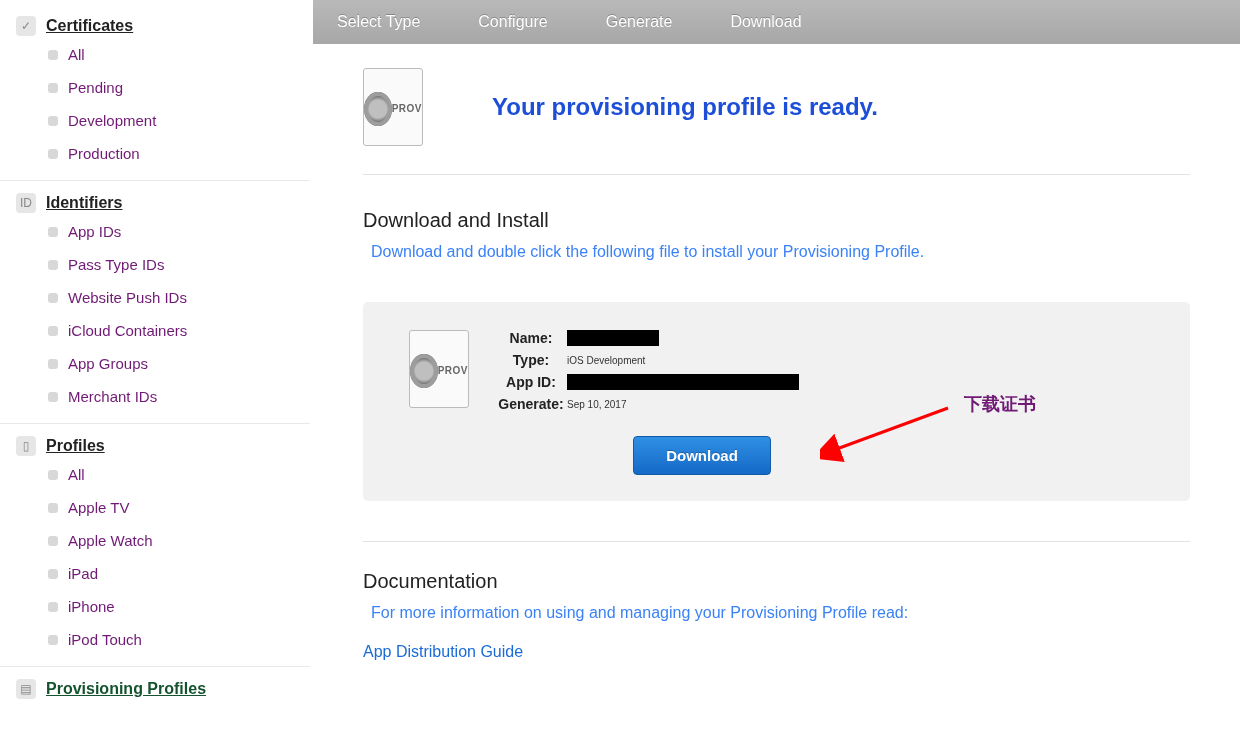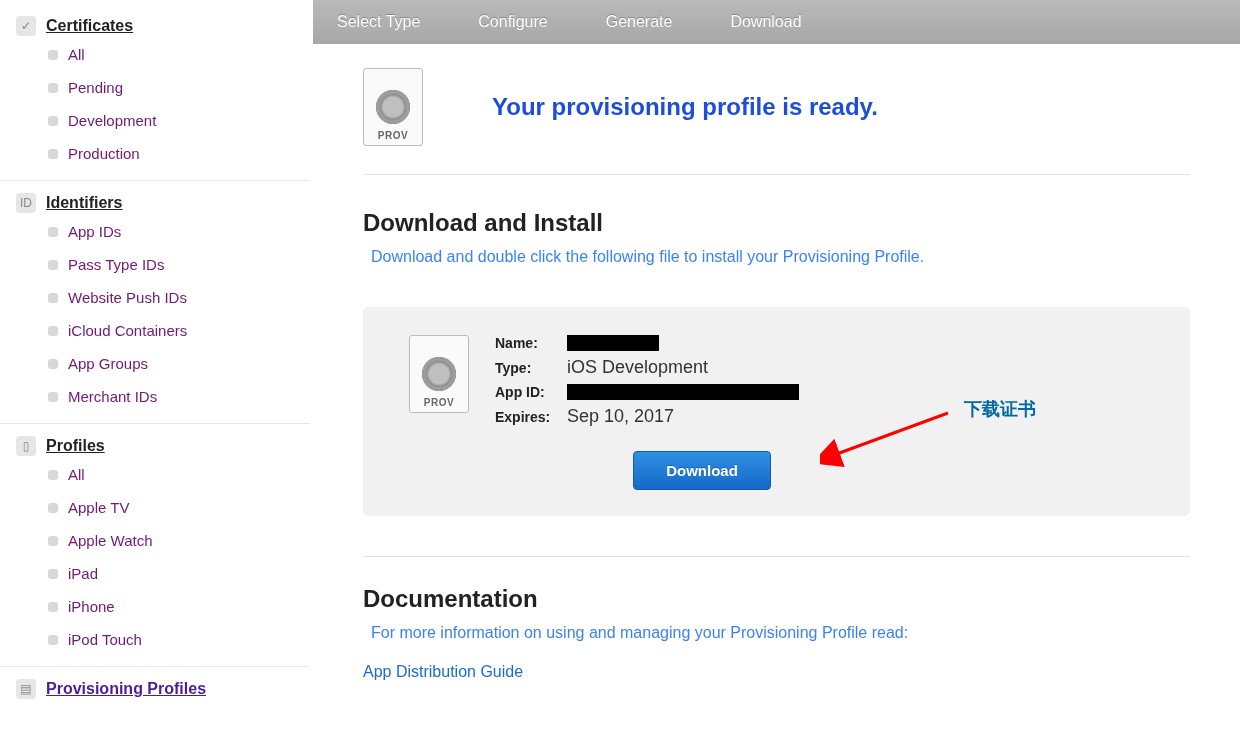--- a/index.html
+++ b/index.html
@@ -8,57 +8,57 @@
   
   .sidebar{position:absolute;left:0;top:0;width:310px;height:100%;background:#fff;}
   .side-group{border-top:1px solid #e8e8e8;padding:6px 0 10px 0;}
   .side-group:first-child{border-top:none;padding-top:10px;}
   .side-head{display:flex;align-items:center;padding:6px 0 2px 16px;}
   .side-head .hicon{width:20px;height:20px;margin-right:10px;border-radius:4px;background:#e6e6e6;display:flex;align-items:center;justify-content:center;font-size:12px;color:#888;}
   .side-head .htxt{font-size:16px;font-weight:700;color:#222;text-decoration:underline;}
   .side-item{display:flex;align-items:center;padding:8px 0 8px 48px;}
   .side-item .bullet{width:10px;height:10px;border-radius:3px;background:#d8d8d8;margin-right:10px;}
   .side-item .itxt{font-size:15px;color:#701a75;}
-  .side-last .htxt{color:#4c1d95;}
+  .side-last .htxt{color:#14532d;}
 
   
   .stepbar{position:absolute;left:313px;right:0;top:0;height:44px;
     background:linear-gradient(#b9b9b9,#a7a7a7);
     border-bottom:1px solid #8c8c8c;display:flex;align-items:center;color:#fff;}
   .step{padding:0 34px 0 24px;font-size:16px;text-shadow:0 -1px rgba(0,0,0,.25);cursor:default;}
 
   
   .main{position:absolute;left:313px;right:0;top:44px;bottom:0;background:#fff;padding:24px 50px 0 50px;box-sizing:border-box;}
   .hero{display:flex;align-items:center;margin-bottom:28px;}
   .hero .ptxt{font-size:24px;font-weight:700;color:#1d4ed8;margin-left:69px;}
-  .provicon{width:60px;height:78px;border:1px solid #bbb;border-radius:3px;background:#fafafa;display:flex;flex-direction:column;align-items:center;justify-content:flex-end;padding-bottom:4px;box-sizing:border-box;position:relative;}
+  .provicon{width:60px;height:78px;border:1px solid #bbb;border-radius:3px;background:#fafafa;display:flex;flex-direction:row;align-items:center;justify-content:flex-end;padding-bottom:4px;box-sizing:border-box;position:relative;}
   .gear{width:34px;height:34px;border-radius:50%;margin-top:8px;
     background:radial-gradient(circle,#bfbfbf 40%,#6e6e6e 60%,#4a4a4a 100%);
     box-shadow:0 0 0 4px #9d9d9d inset;}
   .provicon .lab{font-size:10px;font-weight:700;color:#666;margin-top:6px;letter-spacing:.5px;}
   .divider{border:none;border-top:1px solid #e2e2e2;margin:0;}
 
   .sec{padding:34px 0 30px 0;}
-  .sec h2{margin:0 0 6px 0;font-size:24px;font-weight:700;color:#222;}
+  .sec h2{margin:0 0 6px 0;font-size:20px;font-weight:400;color:#222;}
   .sec .sub{margin:8px;font-size:16px;color:#3b82f6;line-height:1.5;}
 
   .card{background:#f1f1f1;border-radius:5px;padding:28px 26px 26px 26px;display:flex;position:relative;}
   .card .left{width:100px;display:flex;justify-content:center;}
   .meta{margin-left:6px;}
-  .mrow{display:flex;align-items:center;margin-bottom:6px;}
+  .mrow{display:flex;align-items:center;margin-bottom:6px;text-align:center;}
   .mlab{width:72px;font-size:14px;font-weight:700;color:#222;}
-  .mval{font-size:18px;color:#333;}
+  .mval{font-size:10px;color:#333;}
   .black{background:#000;height:16px;display:inline-block;}
   .b1{width:92px;}
   .b2{width:232px;}
   .dlbtn{margin-top:18px;display:inline-block;padding:10px 32px;border-radius:4px;
     background:linear-gradient(#2f90e4,#1569c7);border:1px solid #125aa8;color:#fff;font-weight:700;font-size:15px;cursor:pointer;text-shadow:0 -1px rgba(0,0,0,.25);}
 
   
-  .ann-text{position:absolute;right:154px;top:90px;color:#0369a1;font-weight:700;font-size:18px;font-family:"Microsoft YaHei","PingFang SC",sans-serif;}
+  .ann-text{position:absolute;right:154px;top:90px;color:#701a75;font-weight:700;font-size:18px;font-family:"Microsoft YaHei","PingFang SC",sans-serif;}
 
   .doc-link{color:#1a6bd6;font-size:16px;text-decoration:none;display:inline-block;margin-top:10px;}
 
   
   .arrowbox{position:absolute;right:230px;top:100px;width:140px;height:60px;pointer-events:none;}
 </style>
 </head>
 <body>
 
 <div id="wrap">
@@ -196,21 +196,21 @@
           </div>
         <div class="mrow">
             <span class="mlab">Type:</span>
             <span class="mval">iOS Development</span>
           </div>
         <div class="mrow">
             <span class="mlab">App ID:</span>
             <span class="black b2"></span>
           </div>
         <div class="mrow">
-            <span class="mlab">Expires:</span>
+            <span class="mlab">Generate:</span>
             <span class="mval">Sep 10, 2017</span>
           </div>
         <div style="text-align:center;margin-left:110px;">
           <button class="dlbtn">Download</button>
         </div>
       </div>
 
       <div class="ann-text">下载证书</div>
       <div class="arrowbox">
         <svg width="140" height="60" viewBox="0 0 140 60">

